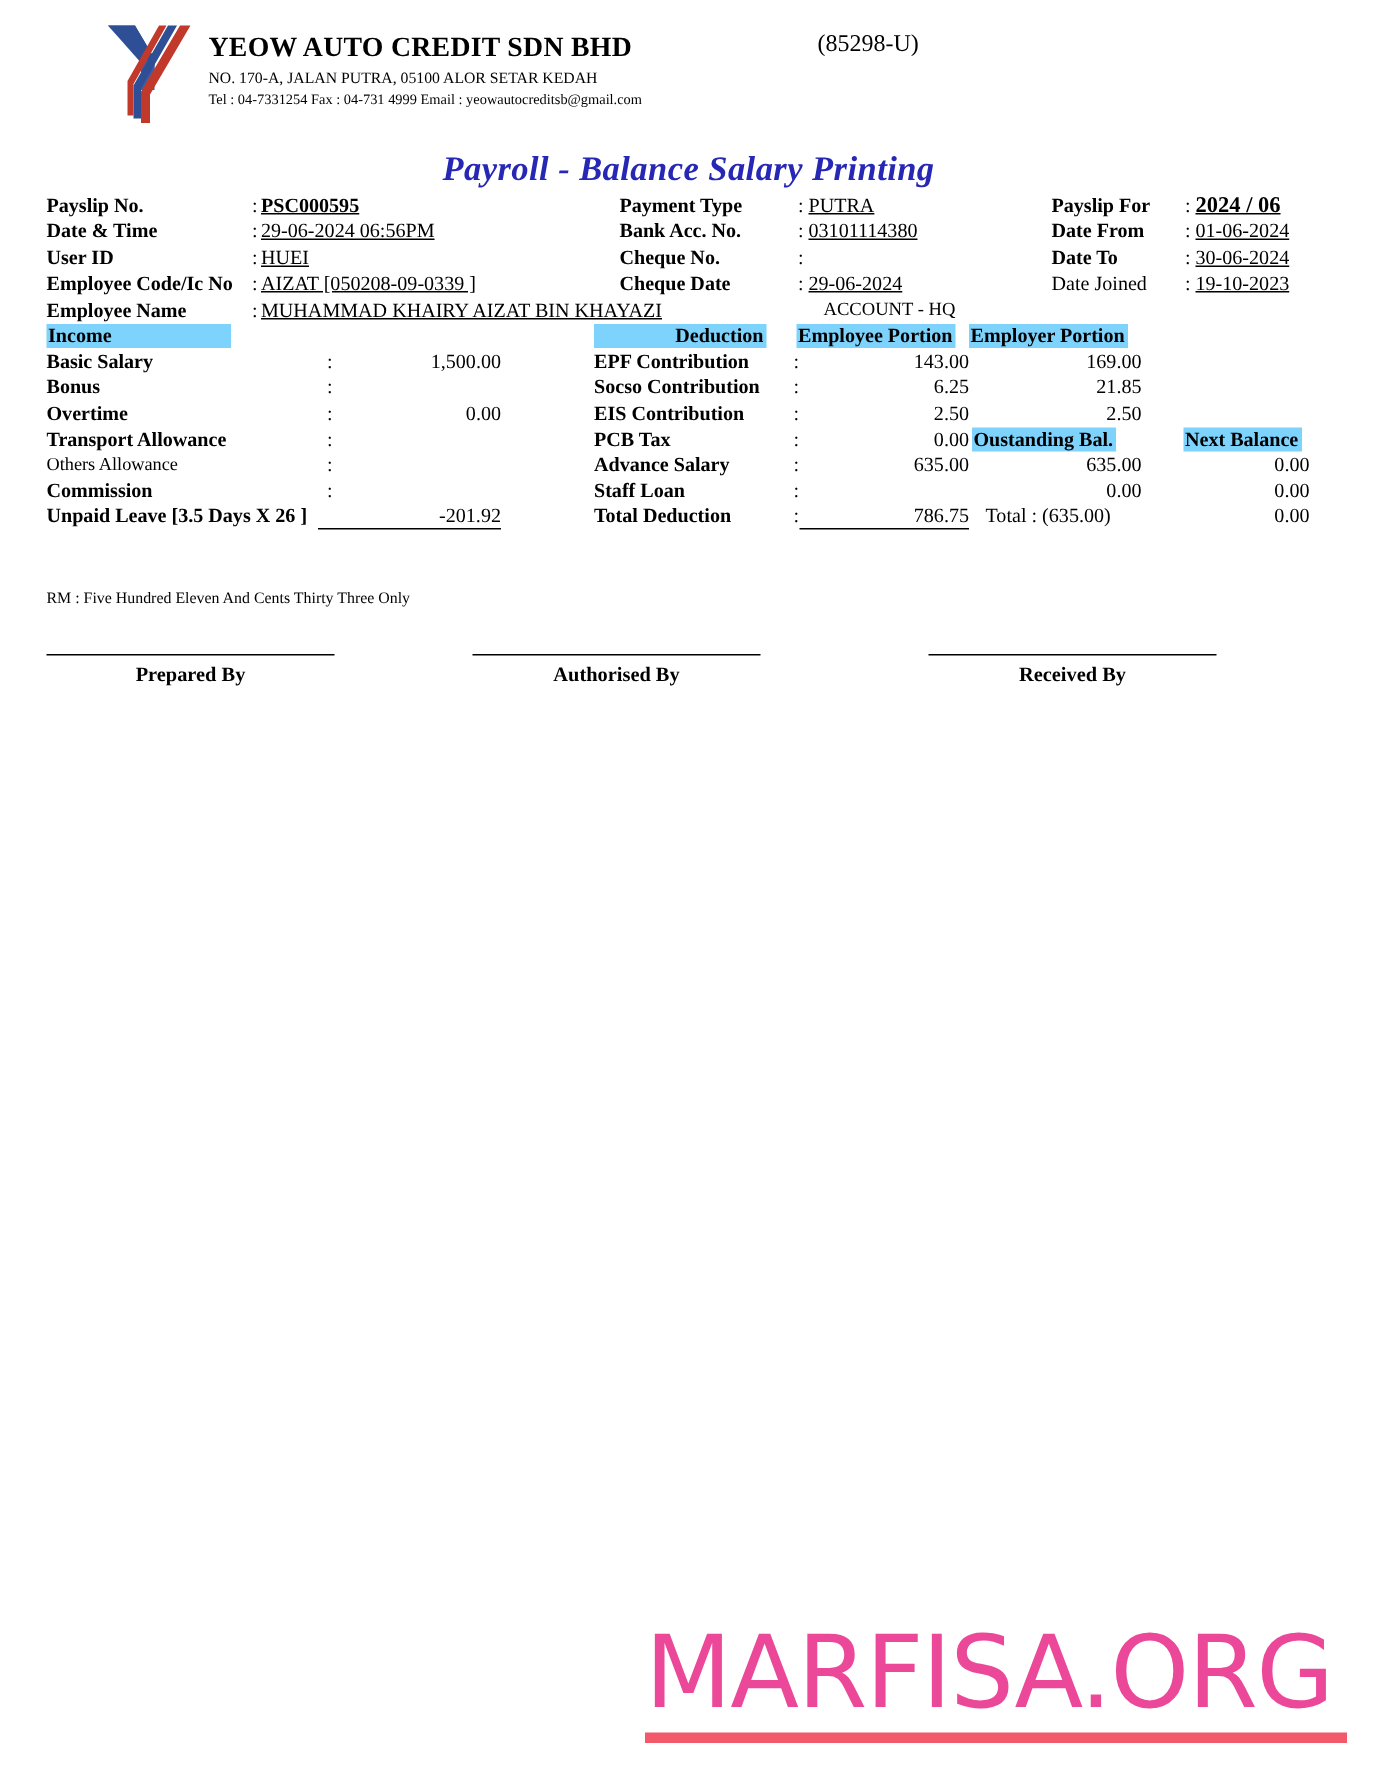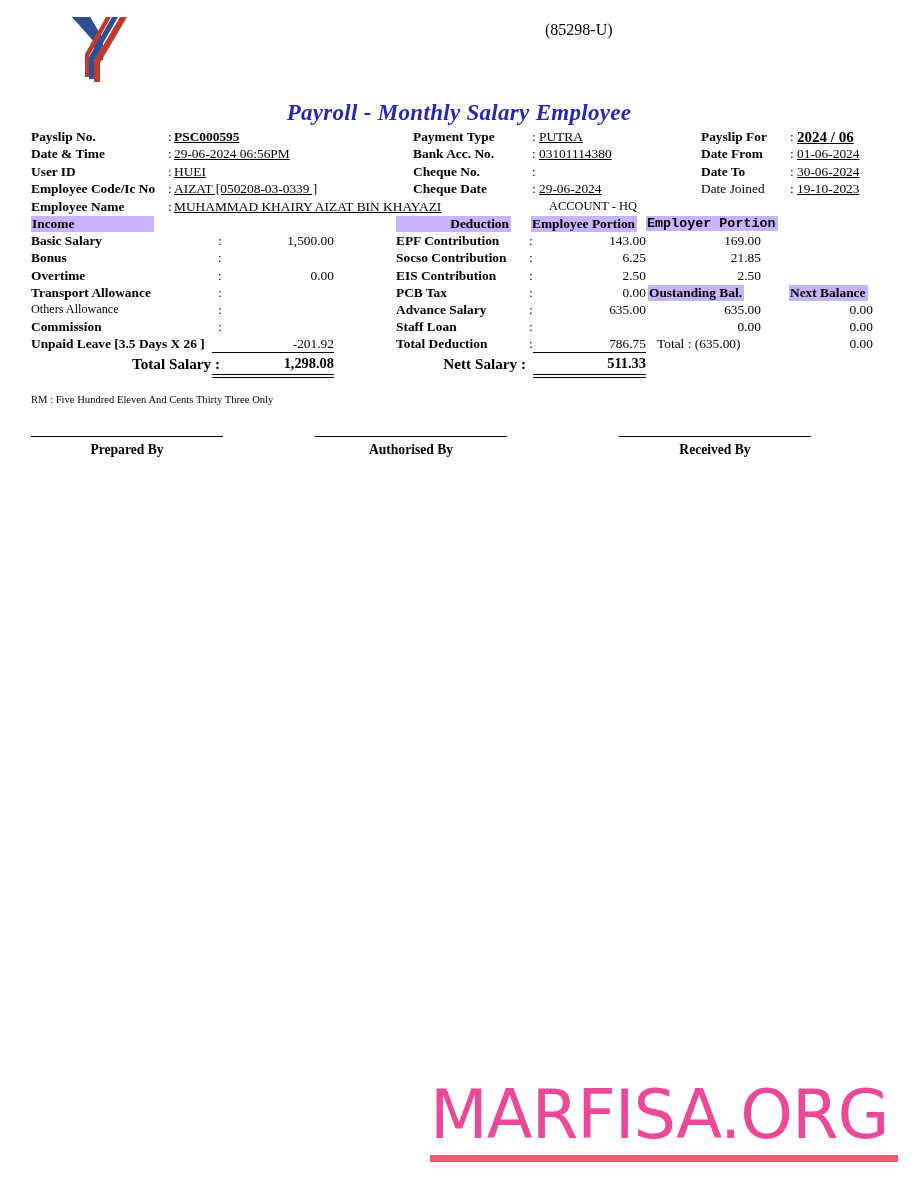--- a/index.html
+++ b/index.html
@@ -106,21 +106,21 @@
   
   .body-area {
     position: absolute;
     left: 0; top: 216px;
     width: 918px;
     font-size: 13.4px;
   }
   .brow { position: relative; height: 17.2px; }
 
   .hl {
-    background: #c4b5fd;
+    background: #7dd3fc;
     display: inline-block;
     padding: 0 2px 0 1px;
   }
 
   .b-lbl { position: absolute; font-weight: bold; white-space: nowrap; }
   .b-lbl.thin { font-weight: normal; font-size: 12.2px; }
   .b-colon { position: absolute; white-space: nowrap; }
   .b-num {
     position: absolute;
     text-align: right;
@@ -133,21 +133,21 @@
   .i-num   { left: 210px; width: 124px; }
 
   
   .d-lbl   { left: 396px; text-align: right; }
   .d-colon { left: 529px; }
   .d-num1  { left: 530px; width: 116px; }
   .d-num2  { left: 646px; width: 115px; }
   .d-num3  { left: 762px; width: 111px; }
 
   .hdr-emp1 { position: absolute; left: 531px; font-weight: bold; white-space: nowrap; }
-  .hdr-emp2 { position: absolute; left: 646px; font-weight: bold; white-space: nowrap; font-family: Liberation Mono, monospace; }
+  .hdr-emp2 { position: absolute; left: 646px; font-weight: bold; white-space: nowrap; }
   .hdr-ob   { position: absolute; left: 648px; font-weight: bold; white-space: nowrap; }
   .hdr-nb   { position: absolute; left: 769px; font-weight: bold; white-space: nowrap; padding-left: 20px; }
   .total-paren { position: absolute; left: 657px; white-space: nowrap; }
 
   .underline-line {
     position: absolute;
     border-bottom: 1.4px solid #000;
   }
 
   
@@ -228,25 +228,30 @@
 
     <rect x="24" y="27" width="9" height="20" fill="#3a5fa8"></rect>
 
     <path d="M50,4 L57,4 L30,50 L30,69 L24,69 L24,48 Z" fill="#c0392b"></path>
 
     <path d="M42,4 L48,4 L24,46 L24,66 L19,66 L19,44 Z" fill="#2e4f96"></path>
 
     <path d="M36,4 L41,4 L19,43 L19,64 L15,64 L15,41 Z" fill="#c0392b"></path>
   </svg>
 
+  <div class="company-text">
+    <div class="company-name">YEOW AUTO CREDIT SDN BHD</div>
+    <div class="company-addr">NO. 170-A, JALAN PUTRA,  05100  ALOR SETAR KEDAH</div>
+    <div class="company-contact">Tel : 04-7331254 Fax : 04-731 4999 Email : yeowautocreditsb@gmail.com</div>
+  </div>
 
   <div class="company-reg">(85298-U)</div>
 </div>
 
-<div class="doc-title">Payroll - Monthly Salary Employee</div>
+<div class="doc-title">Payroll - Balance Salary Printing</div>
 
 <div class="meta">
 
   <div class="meta-row">
     <span class="m-lbl c1-l">Payslip No.</span>
     <span class="m-colon c1-c">:</span>
     <span class="m-val b c1-v">PSC000595</span>
 
     <span class="m-lbl c2-l">Payment Type</span>
     <span class="m-colon c2-c">:</span>
@@ -281,21 +286,21 @@
     <span class="m-val c2-v"></span>
 
     <span class="m-lbl c3-l">Date To</span>
     <span class="m-colon c3-c">:</span>
     <span class="m-val c3-v">30-06-2024</span>
   </div>
 
   <div class="meta-row">
     <span class="m-lbl c1-l">Employee Code/Ic No</span>
     <span class="m-colon c1-c">:</span>
-    <span class="m-val c1-v">AIZAT  [050208-03-0339 ]</span>
+    <span class="m-val c1-v">AIZAT  [050208-09-0339 ]</span>
 
     <span class="m-lbl c2-l">Cheque Date</span>
     <span class="m-colon c2-c">:</span>
     <span class="m-val c2-v">29-06-2024</span>
 
     <span class="m-lbl thin c3-l">Date Joined</span>
     <span class="m-colon c3-c">:</span>
     <span class="m-val c3-v">19-10-2023</span>
   </div>
 
@@ -392,29 +397,20 @@
     <span class="underline-line" style="left:212px; width:122px; top:16px;"></span>
 
     <span class="b-lbl d-lbl">Total Deduction</span>
     <span class="b-colon d-colon">:</span>
     <span class="b-num d-num1">786.75</span>
     <span class="underline-line" style="left:533px; width:113px; top:16px;"></span>
     <span class="total-paren">Total : (635.00)</span>
     <span class="b-num d-num3">0.00</span>
   </div>
 
-  <div class="tot-row" style="height:26px;">
-    <span class="tot-lbl" style="left:60px; width:160px;">Total Salary :</span>
-    <span class="tot-val" style="left:212px; width:122px;">1,298.08</span>
-    <span class="dbl-underline" style="left:212px; width:122px; top:19px;"></span>
-
-    <span class="tot-lbl" style="left:400px; width:126px;">Nett Salary :</span>
-    <span class="tot-val" style="left:533px; width:113px;">511.33</span>
-    <span class="dbl-underline" style="left:533px; width:113px; top:19px;"></span>
-  </div>
 
 </div>
 
 <div class="words">RM :  Five Hundred Eleven And Cents Thirty Three Only</div>
 
 <div class="sig-area">
   <div class="sig-block sig-1">
     <div class="sig-line"></div>
     <div class="sig-label">Prepared By</div>
   </div>

